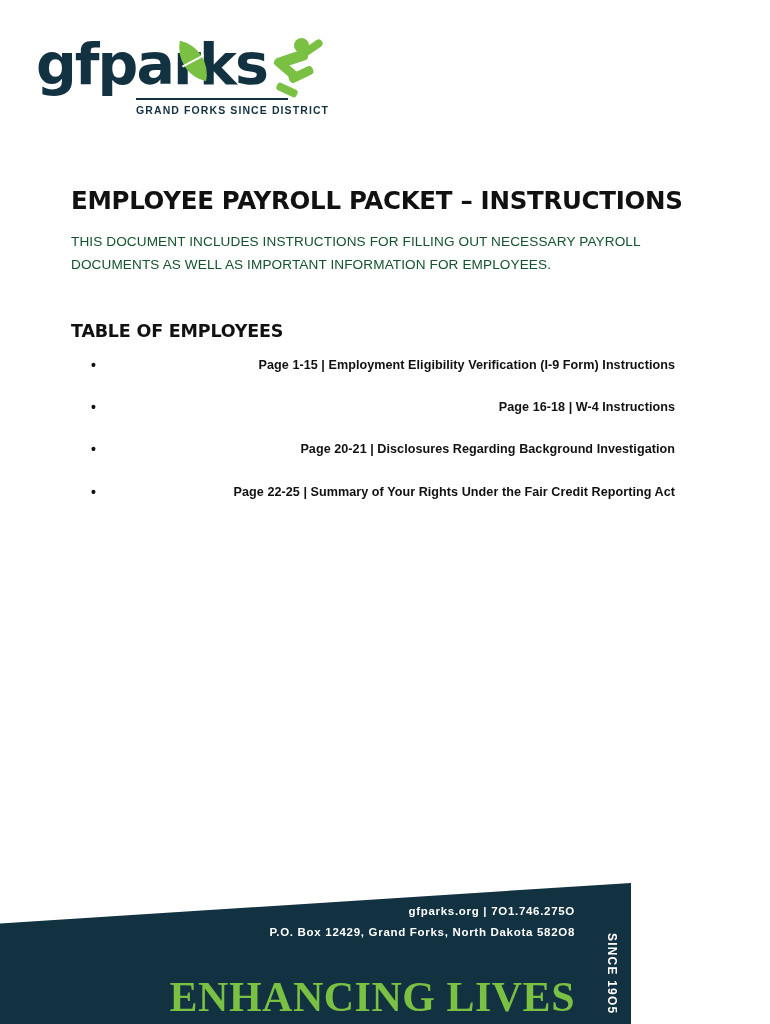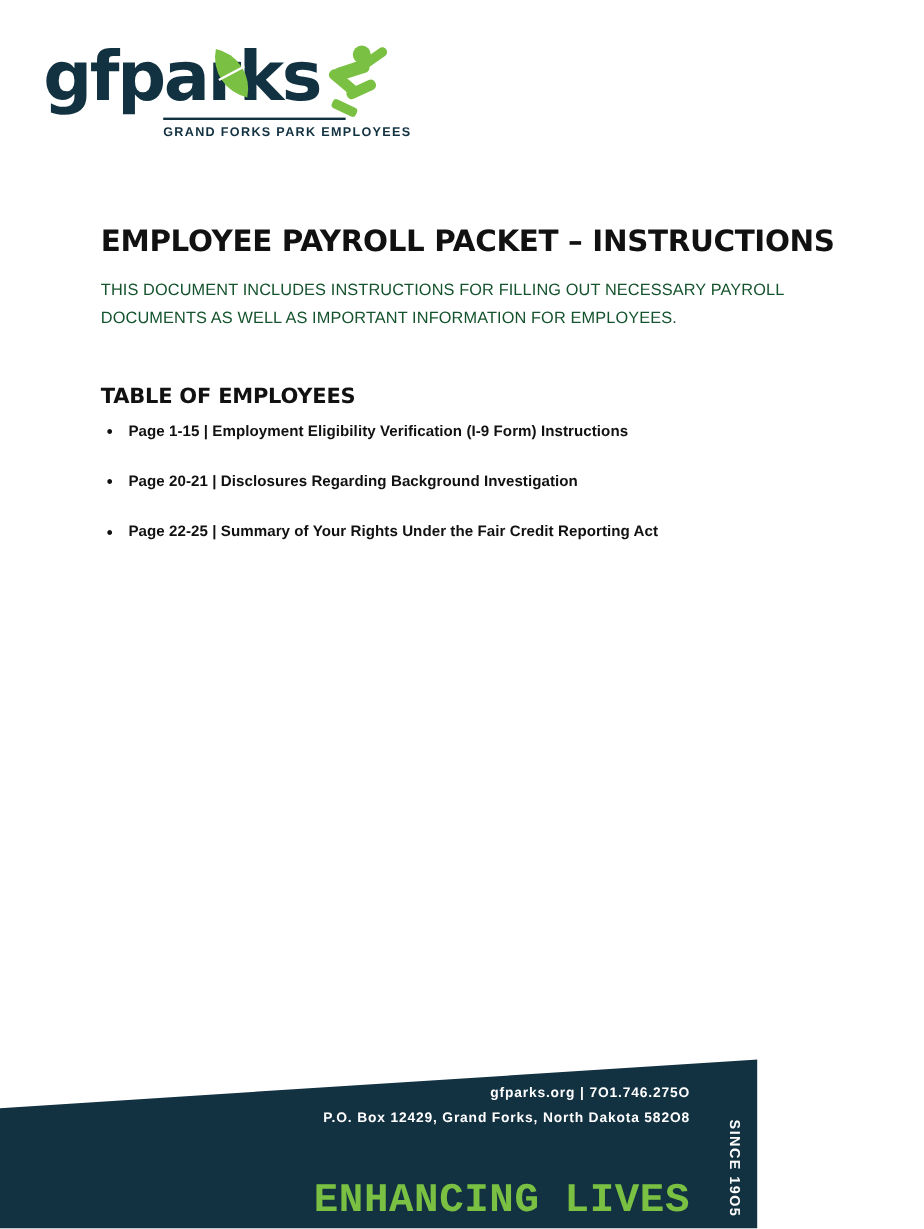--- a/index.html
+++ b/index.html
@@ -147,21 +147,21 @@
     left: 100px;
     top: 66px;
     width: 152px;
     height: 2px;
     background: #123141;
   }
 
   
   .content {
     position: absolute;
-    left: 84px;
+    left: 71px;
     top: 188px;
     width: 620px;
   }
   h1.doc-title {
     margin: 0 0 16px 0;
     font-family: "DejaVu Sans", sans-serif;
     font-size: 24.5px;
     font-weight: bold;
     letter-spacing: -0.3px;
     color: #111111;
@@ -178,23 +178,24 @@
   }
   h2.toc-title {
     margin: 44px 0 10px 0;
     font-family: "DejaVu Sans", sans-serif;
     font-size: 17.5px;
     font-weight: bold;
     letter-spacing: -0.2px;
     color: #111111;
   }
   ul.toc-list {
-    margin: 1px;
+    margin: 16px;
     padding: 0 0 0 22px;
     list-style: none;
+    text-align: right;
   }
   ul.toc-list li {
     position: relative;
     font-family: "Liberation Sans", sans-serif;
     font-size: 12.6px;
     font-weight: bold;
     color: #111111;
     margin: 0 0 26px 0;
     line-height: 1.3;
     letter-spacing: 0.05px;
@@ -235,22 +236,22 @@
     font-family: "Liberation Sans", sans-serif;
     font-size: 11.5px;
     font-weight: bold;
     letter-spacing: 0.7px;
     line-height: 1.85;
   }
   .footer-tagline {
     position: absolute;
     right: 56px;
     bottom: 6px;
-    font-family: Liberation Mono, monospace;
-    font-size: 34px;
+    font-family: Liberation Serif, serif;
+    font-size: 42px;
     font-weight: bold;
     color: #7ac143;
     letter-spacing: 0.5px;
     line-height: 1;
   }
   .footer-since {
     position: absolute;
     right: 12px;
     bottom: 10px;
     width: 22px;
@@ -276,30 +277,31 @@
     <div class="logo-leaf"></div>
     <div class="logo-runner">
       <div class="runner-head"></div>
       <div class="runner-arm"></div>
       <div class="runner-body"></div>
       <div class="runner-leg1"></div>
       <div class="runner-leg2"></div>
       <div class="runner-foot"></div>
     </div>
     <div class="logo-sub-rule"></div>
-    <div class="logo-sub">GRAND FORKS PARK EMPLOYEES</div>
+    <div class="logo-sub">GRAND FORKS SINCE DISTRICT</div>
   </div>
 
   <div class="content">
     <h1 class="doc-title">EMPLOYEE PAYROLL PACKET – INSTRUCTIONS</h1>
     <p class="doc-intro">THIS DOCUMENT INCLUDES INSTRUCTIONS FOR FILLING OUT NECESSARY PAYROLL DOCUMENTS AS WELL AS IMPORTANT INFORMATION FOR EMPLOYEES.</p>
 
     <h2 class="toc-title">TABLE OF EMPLOYEES</h2>
     <ul class="toc-list">
       <li>Page 1-15 | Employment Eligibility Verification (I-9 Form) Instructions</li>
+      <li>Page 16-18 | W-4 Instructions</li>
       <li>Page 20-21 | Disclosures Regarding Background Investigation</li>
       <li>Page 22-25 | Summary of Your Rights Under the Fair Credit Reporting Act</li>
     </ul>
   </div>
 
   <div class="footer">
     <div class="footer-shape"></div>
     <div class="footer-text">
       <div>gfparks.org  |  7O1.746.275O</div>
       <div>P.O. Box 12429,  Grand Forks, North Dakota  582O8</div>

